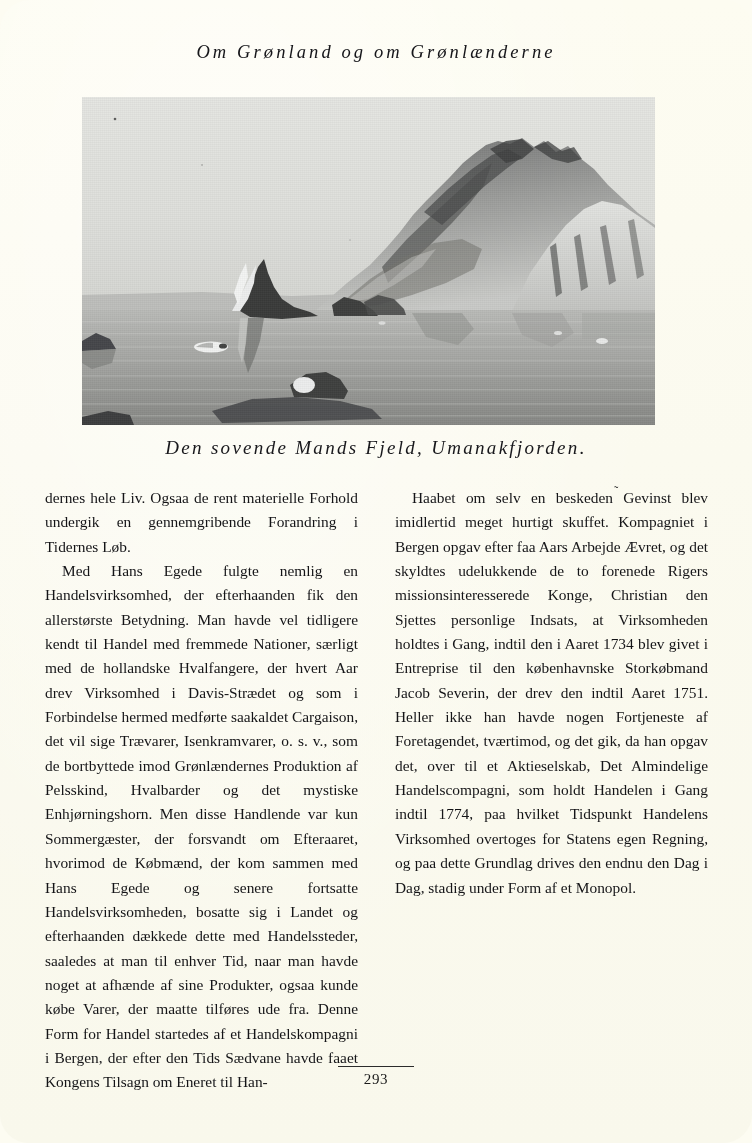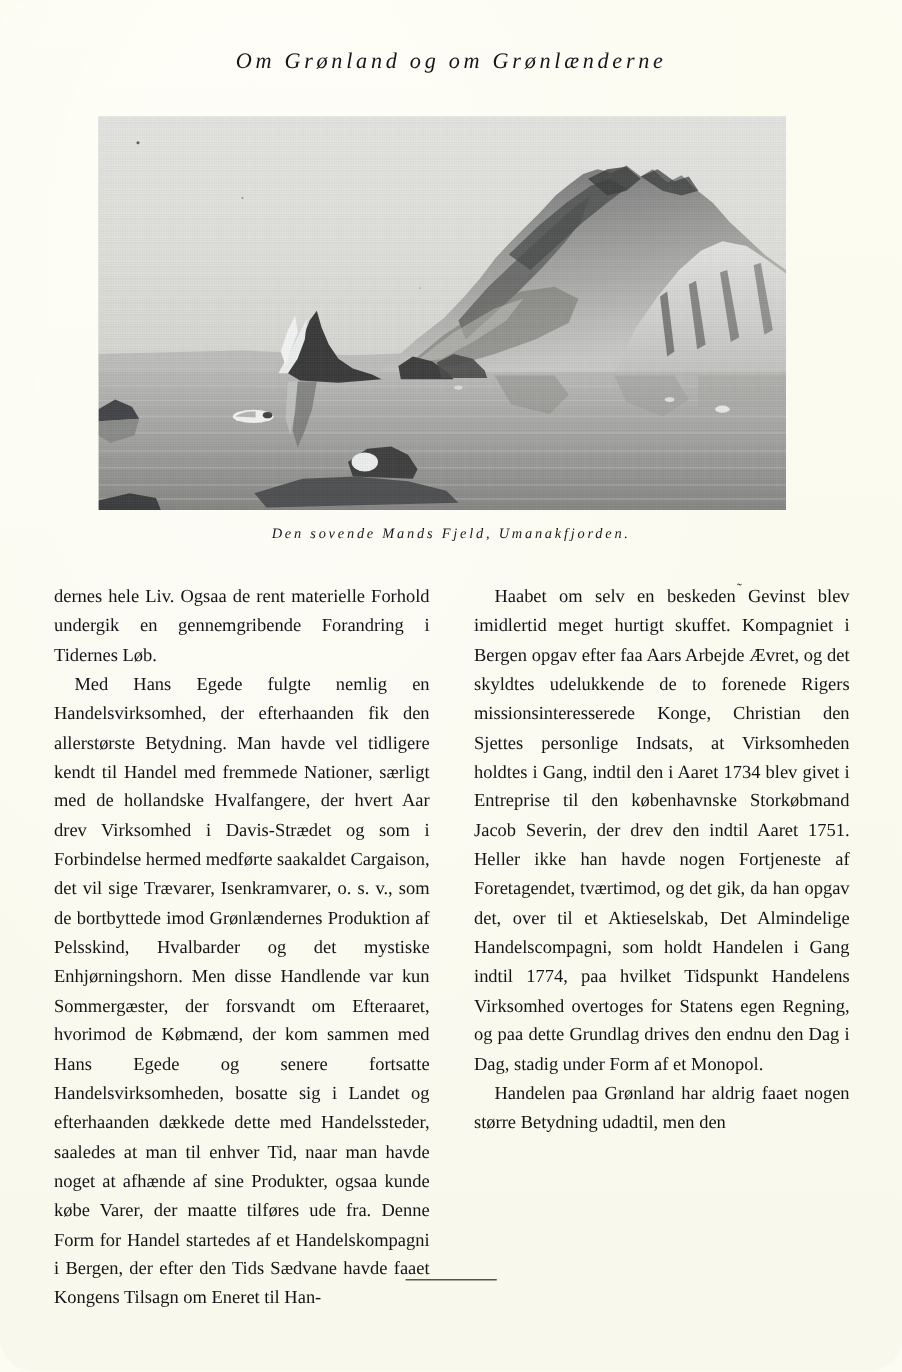--- a/index.html
+++ b/index.html
@@ -65,21 +65,21 @@
       repeating-linear-gradient(90deg, rgba(0,0,0,.05) 0px, rgba(0,0,0,.05) 1px, rgba(255,255,255,.05) 1px, rgba(255,255,255,.05) 2px);
   }
 
   .caption {
     position: absolute;
     top: 437px;
     left: 0;
     right: 0;
     text-align: center;
     font-style: italic;
-    font-size: 12px;
+    font-size: 19px;
     letter-spacing: 2.3px;
     color: #18181c;
     white-space: nowrap;
   }
 
   
   .columns {
     position: absolute;
     top: 486px;
     left: 45px;
@@ -243,21 +243,21 @@
 
   <div class="caption">Den sovende Mands Fjeld, Umanakfjorden.</div>
 
   <div class="columns">
     <div class="col">
       <p>dernes hele Liv. Ogsaa de rent materielle Forhold undergik en gennemgribende Forandring i Tidernes Løb.</p>
       <p class="indent">Med Hans Egede fulgte nemlig en Handelsvirksomhed, der efterhaanden fik den allerstørste Betydning. Man havde vel tidligere kendt til Handel med fremmede Nationer, særligt med de hollandske Hvalfangere, der hvert Aar drev Virksomhed i Davis-Strædet og som i Forbindelse hermed medførte saakaldet Cargaison, det vil sige Trævarer, Isenkramvarer, o. s. v., som de bortbyttede imod Grønlændernes Produktion af Pelsskind, Hvalbarder og det mystiske Enhjørningshorn. Men disse Handlende var kun Sommergæster, der forsvandt om Efteraaret, hvorimod de Købmænd, der kom sammen med Hans Egede og senere fortsatte Handelsvirksomheden, bosatte sig i Landet og efterhaanden dækkede dette med Handelssteder, saaledes at man til enhver Tid, naar man havde noget at afhænde af sine Produkter, ogsaa kunde købe Varer, der maatte tilføres ude fra. Denne Form for Handel startedes af et Handelskompagni i Bergen, der efter den Tids Sædvane havde faaet Kongens Tilsagn om Eneret til Han-</p>
     </div>
     <div class="col">
       <p class="indent">Haabet om selv en beskeden Gevinst blev imidlertid meget hurtigt skuffet. Kompagniet i Bergen opgav efter faa Aars Arbejde Ævret, og det skyldtes udelukkende de to forenede Rigers missionsinteresserede Konge, Christian den Sjettes personlige Indsats, at Virksomheden holdtes i Gang, indtil den i Aaret 1734 blev givet i Entreprise til den københavnske Storkøbmand Jacob Severin, der drev den indtil Aaret 1751. Heller ikke han havde nogen Fortjeneste af Foretagendet, tværtimod, og det gik, da han opgav det, over til et Aktieselskab, Det Almindelige Handelscompagni, som holdt Handelen i Gang indtil 1774, paa hvilket Tidspunkt Handelens Virksomhed overtoges for Statens egen Regning, og paa dette Grundlag drives den endnu den Dag i Dag, stadig under Form af et Monopol.</p>
-      <p class="indent">Handelen paa Grønland har aldrig faaet nogen større Betydning udadtil, men den</p>
     </div>
   </div>
 
   <div class="smudge">˜</div>
 
   <div class="folio-rule"></div>
+  <div class="folio">293</div>
 
 </div>
 
 </body></html>

